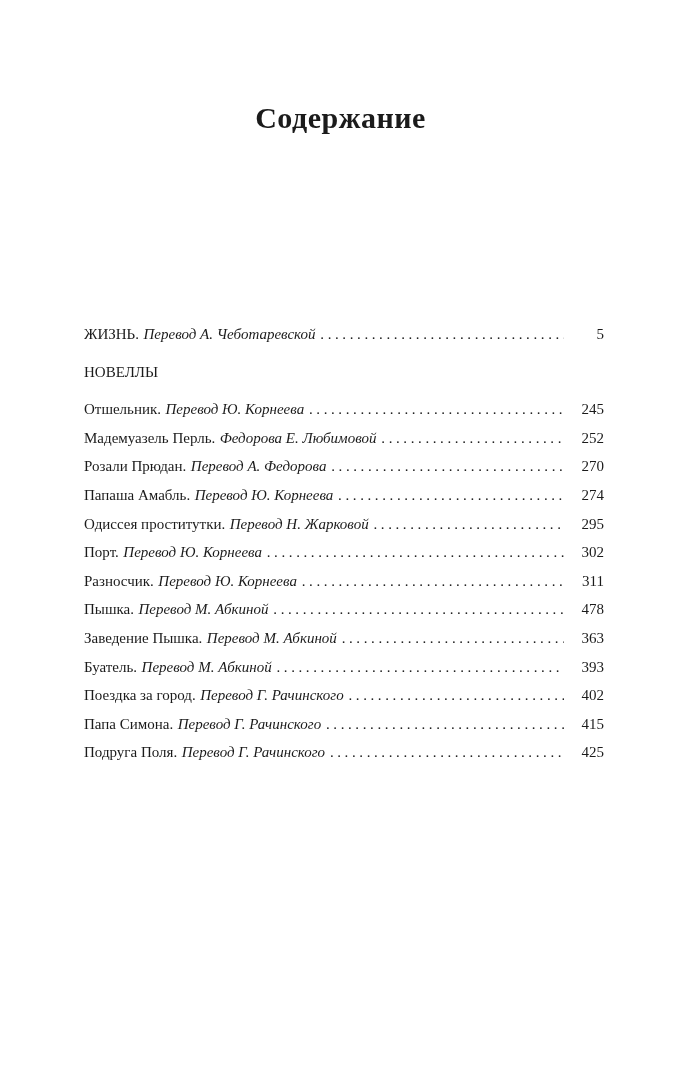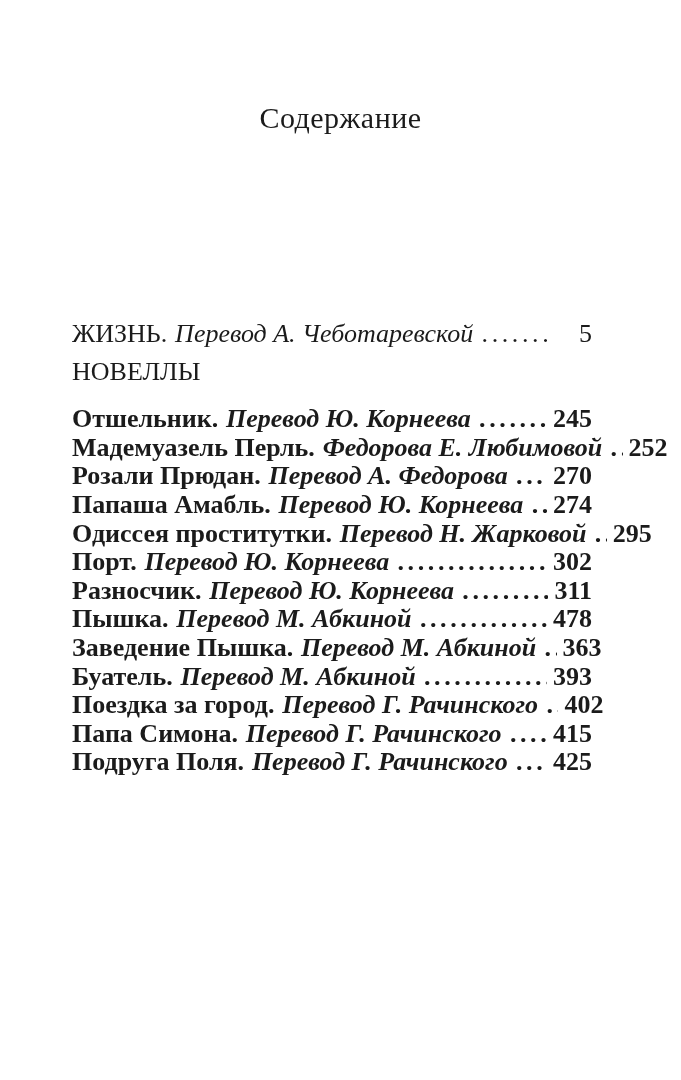--- a/index.html
+++ b/index.html
@@ -21,43 +21,42 @@
     font-family: "Liberation Serif", "DejaVu Serif", serif;
   }
   .title {
     position: absolute;
     top: 100px;
     left: 0;
     right: 0;
     margin: 0;
     text-align: center;
     font-size: 30px;
-    font-weight: normal;
+    font-weight: bold;
     line-height: 36px;
     letter-spacing: 0.5px;
   }
   .toc {
     position: absolute;
     top: 320px;
-    left: 72px;
+    left: 84px;
     width: 520px;
-    font-size: 26px;
+    font-size: 15px;
   }
   .row {
     display: flex;
     align-items: baseline;
     line-height: 28.6px;
     white-space: nowrap;
   }
   .section-header {
     margin-top: 9px;
   }
   .entries {
-    margin-top: 19px;
-    font-weight: bold;
+    margin-top: 9px;
   }
   .tr-part {
     font-style: italic;
     margin-left: 0.3em;
   }
   .dots {
     flex: 1 1 auto;
     overflow: hidden;
     margin-left: 0.32em;
     min-width: 12px;

